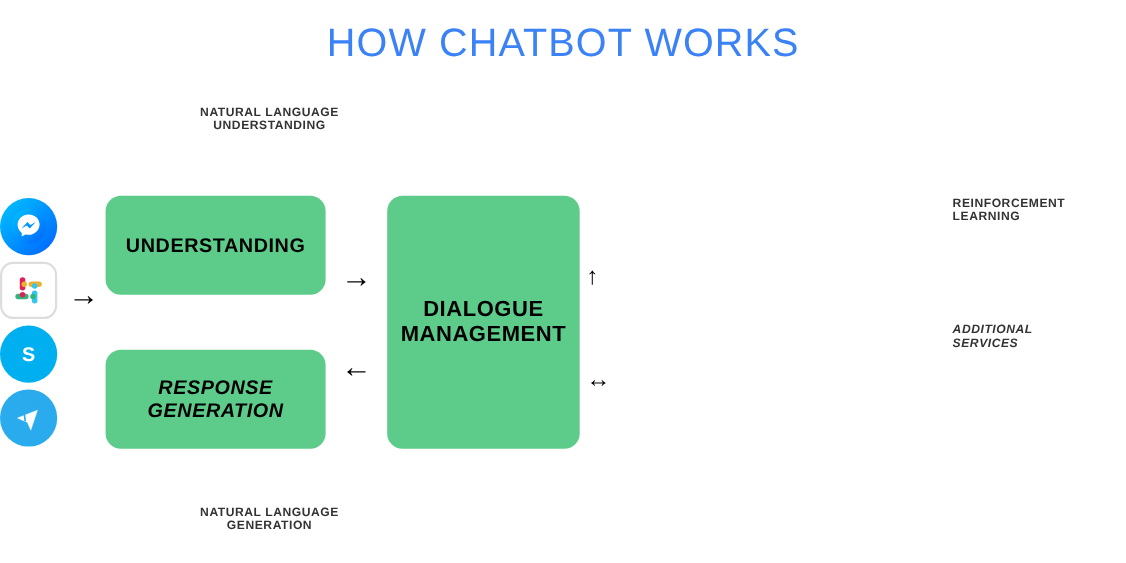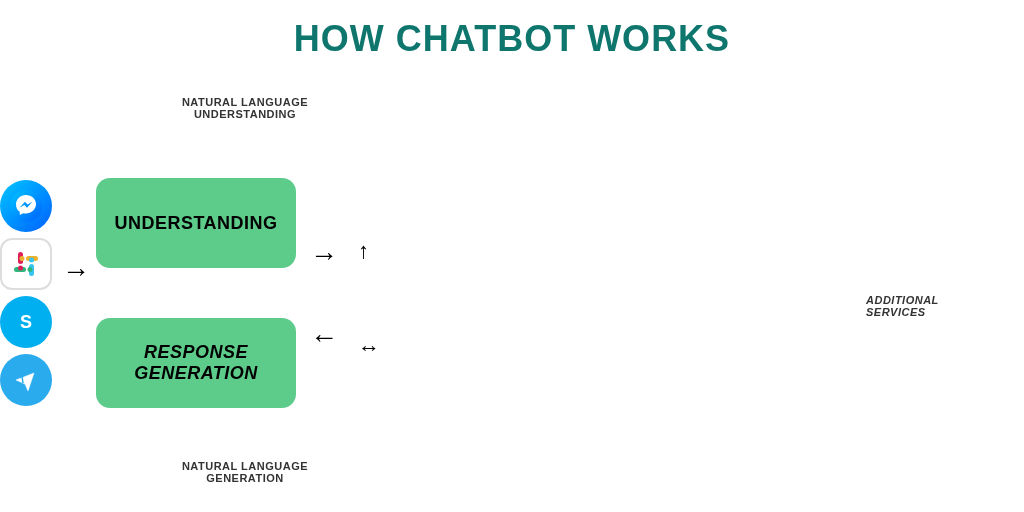--- a/index.html
+++ b/index.html
@@ -17,25 +17,25 @@
       width: 1024px;
       height: 512px;
       position: relative;
       display: flex;
       flex-direction: column;
       align-items: center;
     }
 
     .title {
       font-size: 36px;
-      font-weight: 700;
+      font-weight: 400;
       text-align: center;
       margin-top: 18px;
       letter-spacing: 1px;
-      color: #0f766e;
+      color: #3b82f6;
     }
 
     .diagram {
       display: flex;
       align-items: center;
       justify-content: flex-start;
       margin-top: 14px;
       width: 100%;
       flex: 1;
       position: relative;
@@ -173,20 +173,21 @@
 
 <div class="page">
   <h1 class="title">HOW CHATBOT WORKS</h1>
 
   <div class="diagram">
 
     <div class="label-nlu">NATURAL LANGUAGE<br>UNDERSTANDING</div>
 
     <div class="label-nlg">NATURAL LANGUAGE<br>GENERATION</div>
 
+    <div class="label-rl">REINFORCEMENT<br>LEARNING</div>
 
     <div class="label-as">ADDITIONAL<br>SERVICES</div>
 
     <div class="icons-col">
 
       <div class="icon-svg" style="background:linear-gradient(135deg,#00C6FF,#0060FF);border-radius:50%;">
         <svg width="34" height="34" viewBox="0 0 34 34">
           <circle cx="17" cy="17" r="16" fill="url(#msgGrad)"></circle>
           <defs>
             <linearGradient id="msgGrad" x1="0" y1="0" x2="1" y2="1">
@@ -237,20 +238,23 @@
       <div class="green-box response-box">
         <span style="text-align:center;font-style:italic;">RESPONSE<br>GENERATION</span>
       </div>
     </div>
 
     <div class="h-arrows">
       <div class="arrow">→</div>
       <div class="arrow">←</div>
     </div>
 
+    <div class="green-box dialogue-box">
+      <span style="text-align:center;">DIALOGUE<br>MANAGEMENT</span>
+    </div>
 
     <div style="display:flex;flex-direction:column;gap:68px;margin-left:6px;align-items:flex-start;">
 
       <div style="display:flex;align-items:center;gap:4px;margin-top:10px;">
         <div style="font-size:22px;font-weight:900;">↑</div>
       </div>
 
       <div style="display:flex;align-items:center;gap:4px;">
         <div style="font-size:22px;font-weight:900;">↔</div>
       </div>

